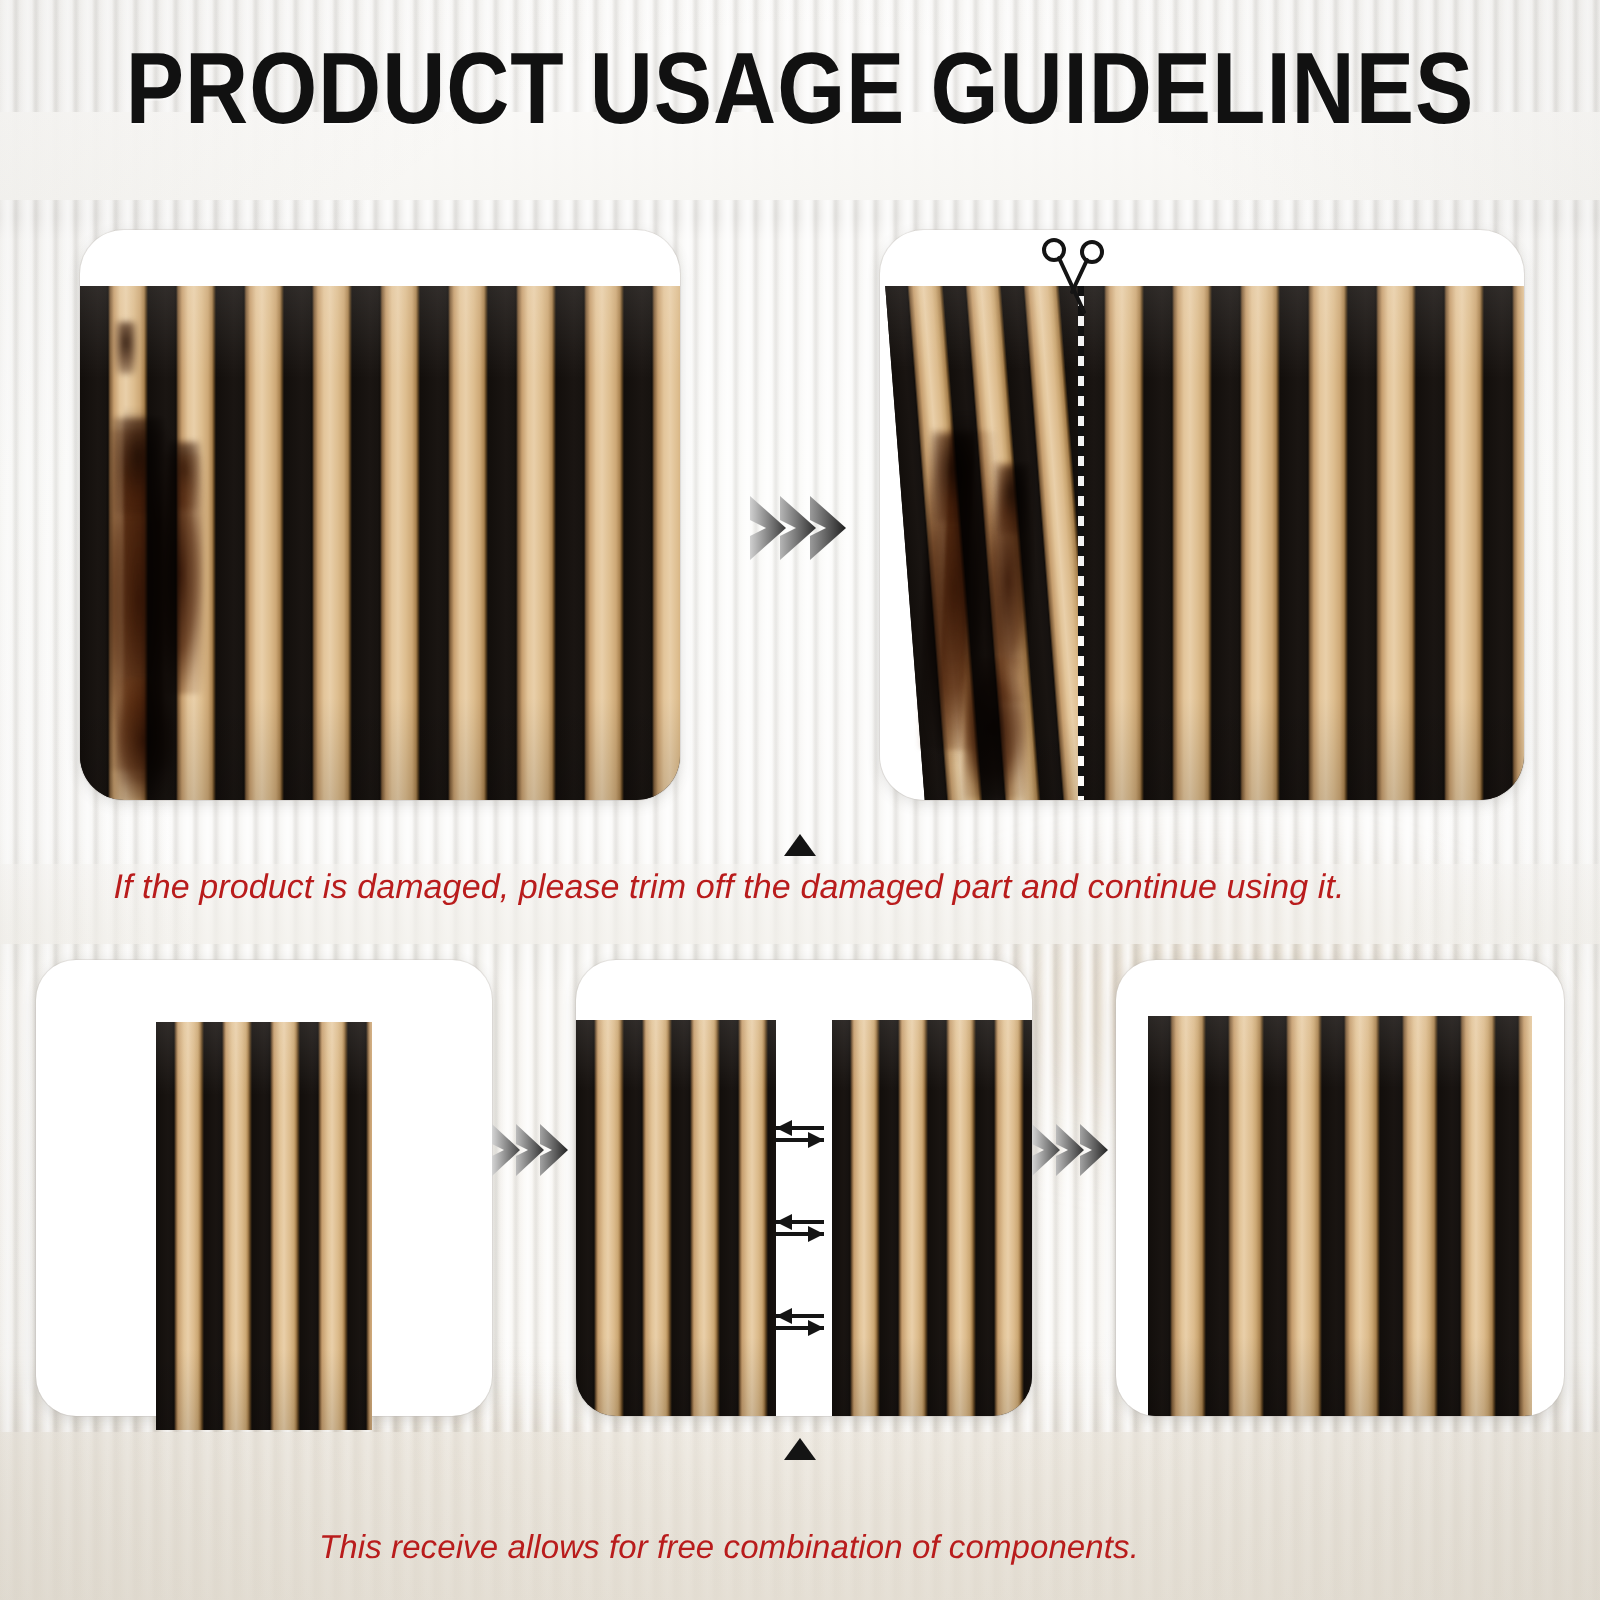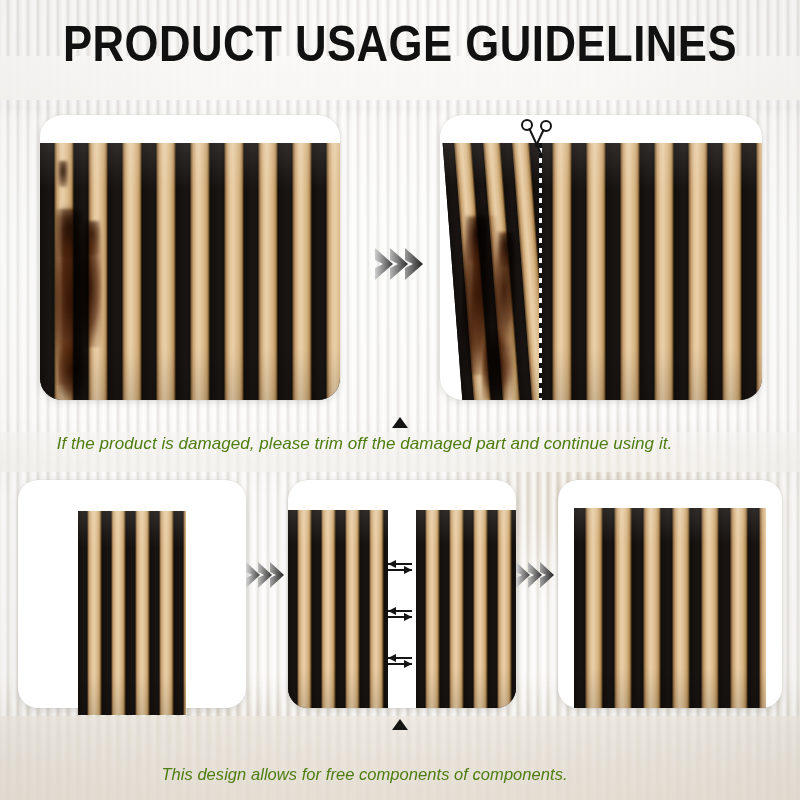--- a/index.html
+++ b/index.html
@@ -261,21 +261,21 @@
   
   .caption {
     position: absolute;
     width: 729px;
     left: 0;
     text-align: center;
     font-family: "Liberation Sans", sans-serif;
     font-style: italic;
     font-size: 17px;
     line-height: 29px;
-    color: #4d7c0f;
+    color: #b91c1c;
     letter-spacing: 0.05px;
     white-space: nowrap;
   }
   .caption.small { font-size: 16.5px; }
 </style>
 </head>
 <body>
 
 <div id="bg-root">
   <div class="bg-base"></div>
@@ -462,15 +462,15 @@
     </svg>
   </div>
 
   <div class="card row2" style="left:558px; top:480px; width:224px; height:228px;">
     <div class="slatwall medium" style="left:16px; top:28px; width:192px; height:200px;">
       <div class="slat-shade"></div>
     </div>
   </div>
 
   <div class="tri-pointer" style="left:392px; top:719px;"></div>
-  <div class="caption small" style="top:760px;">This design allows for free components of components.</div>
+  <div class="caption small" style="top:760px;">This receive allows for free combination of components.</div>
 
 </div>
 
 </body></html>

